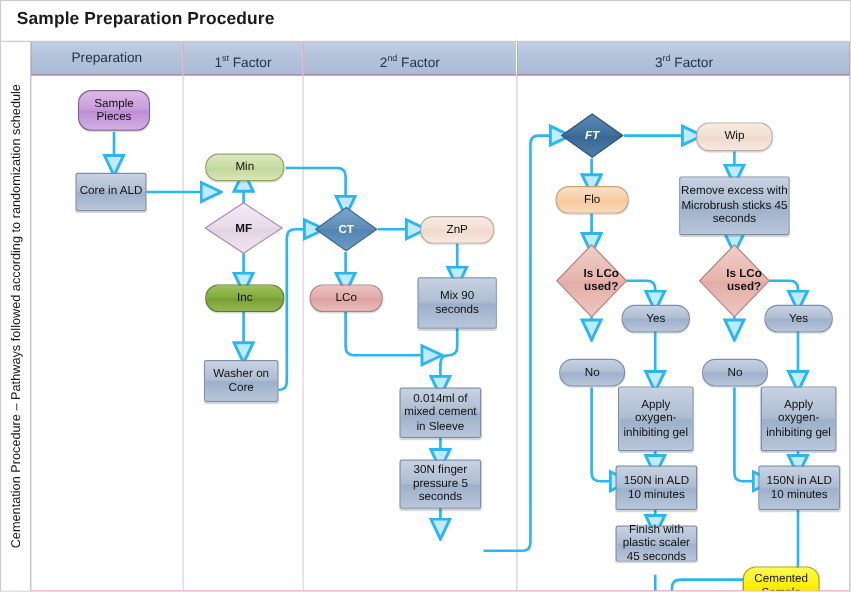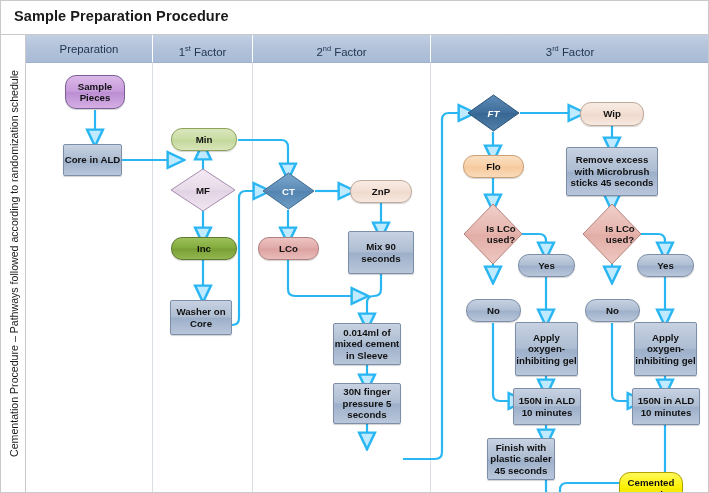--- a/index.html
+++ b/index.html
@@ -21,21 +21,21 @@
   #chart{position:absolute;left:25px;top:34px;width:683px;height:458px;background:#be185d;}
   .colhead{position:absolute;top:0;height:28px;box-sizing:border-box;
            background:linear-gradient(180deg,#c2cfe3 0%,#b2c2da 50%,#a9bbd6 100%);
            border-right:1px solid #ffffff;border-bottom:1px solid #9fb0cc;
            color:#21364f;font-size:11.4px;text-align:center;line-height:28px;}
   .colhead sup{font-size:7.4px;vertical-align:super;}
   .colbody{position:absolute;top:28px;height:430px;box-sizing:border-box;
            border-right:1px solid #d9dde4;background:#fff;}
   
   .node{position:absolute;box-sizing:border-box;display:flex;align-items:center;
-        justify-content:center;text-align:center;font-size:9.7px;font-weight:bold;
+        justify-content:center;text-align:center;font-size:9.7px;font-weight:normal;
         color:#121212;line-height:11.4px;z-index:4;}
   .rect{border:1px solid #7d8fa8;border-radius:2px;
         background:linear-gradient(180deg,#c7d2e2 0%,#aebdd2 48%,#9db0ca 52%,#b9c6da 100%);
         box-shadow:0 1px 1px rgba(0,0,0,.18);}
   .pill{border-radius:11px;box-shadow:0 1px 1px rgba(0,0,0,.18);}
   .diamond-wrap{position:absolute;z-index:4;}
   .diamond-shape{position:absolute;left:0;top:0;width:100%;height:100%;}
   .diamond-label{position:absolute;left:0;top:0;width:100%;height:100%;display:flex;
         align-items:center;justify-content:center;text-align:center;
         font-size:9.7px;font-weight:bold;line-height:11px;color:#121212;}
@@ -244,18 +244,18 @@
     <div class="node pill p-blue" style="left:440px;top:264px;width:55px;height:23px;">No</div>
     <div class="node pill p-blue" style="left:611px;top:219px;width:57px;height:23px;">Yes</div>
     <div class="node pill p-blue" style="left:559px;top:264px;width:55px;height:23px;">No</div>
 
     <div class="node rect" style="left:489px;top:287px;width:63px;height:54px;">Apply oxygen-inhibiting gel</div>
     <div class="node rect" style="left:608px;top:287px;width:63px;height:54px;">Apply oxygen-inhibiting gel</div>
 
     <div class="node rect" style="left:487px;top:353px;width:68px;height:37px;">150N in ALD 10 minutes</div>
     <div class="node rect" style="left:606px;top:353px;width:68px;height:37px;">150N in ALD 10 minutes</div>
 
-    <div class="node rect" style="left:461px;top:403px;width:68px;height:42px;">Finish with plastic scaler 45 seconds</div>
+    <div class="node rect" style="left:487px;top:403px;width:68px;height:30px;">Finish with plastic scaler 45 seconds</div>
 
     <div class="node pill p-yellow" style="left:593px;top:437px;width:64px;height:33px;">Cemented Sample</div>
 
   </div>
 </div>
 
 </body></html>

